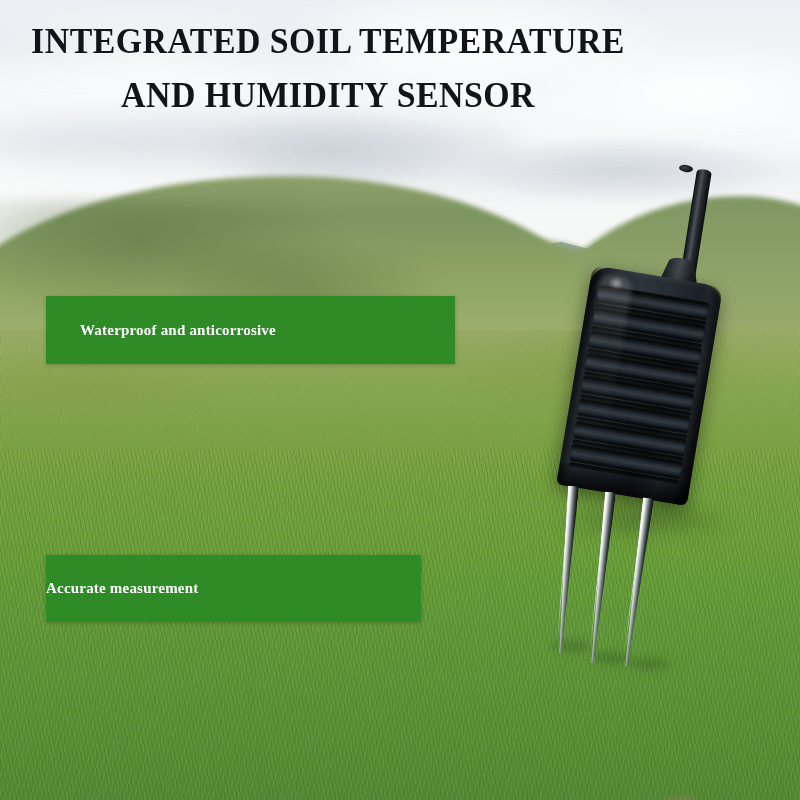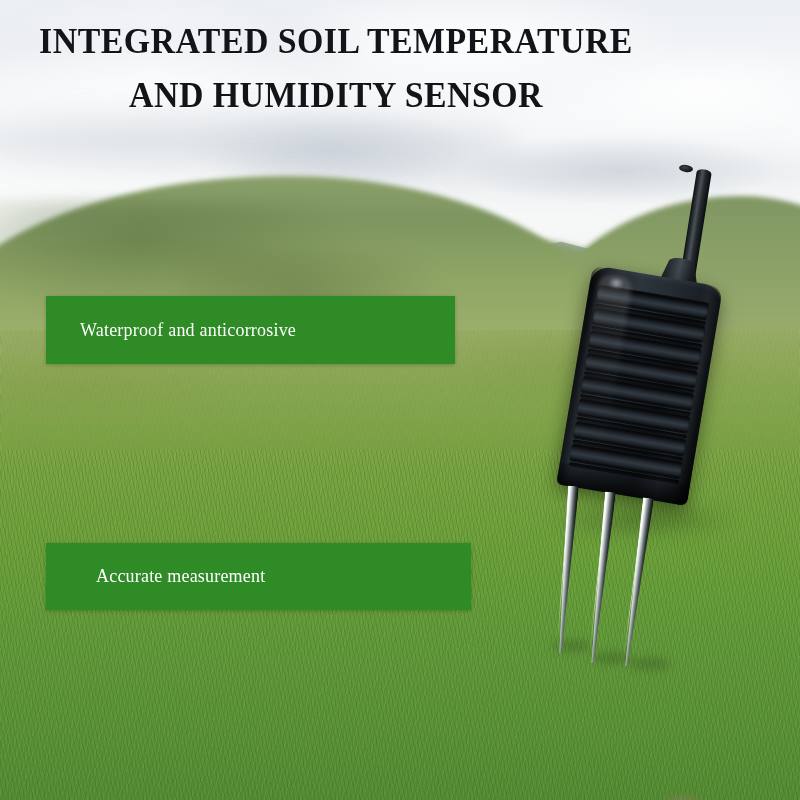--- a/index.html
+++ b/index.html
@@ -91,42 +91,42 @@
       repeating-linear-gradient(-74deg, rgba(158,196,94,.3) 0 1px, rgba(158,196,94,0) 1px 5px),
       repeating-linear-gradient(92deg, rgba(28,68,20,.16) 0 1px, rgba(28,68,20,0) 1px 3px);
   }
   .grass-blur{position:absolute;left:0;top:0;width:800px;height:120px;backdrop-filter:blur(1px);}
 
   .dirt{position:absolute;border-radius:50%;filter:blur(3.4px);}
   .d6{left:660px;top:466px;width:44px;height:16px;background:radial-gradient(ellipse at 50% 45%,#8d7a5b,rgba(110,92,62,0) 75%);}
 
   
   .title-wrap{
-    position:absolute;left:8px;top:14px;width:656px;text-align:center;
+    position:absolute;left:0;top:14px;width:656px;text-align:center;
     z-index:6;pointer-events:none;
   }
   .title-line{
     font-family:"Liberation Serif", serif;
     font-weight:bold;color:#111418;
     font-size:36px;line-height:54px;letter-spacing:.5px;
     transform:scaleX(.94);
     text-shadow:0 1px 1px rgba(255,255,255,.55);
   }
 
   
   .banner{
     position:absolute;z-index:7;
     display:flex;align-items:center;
     color:#ffffff;font-family:"Liberation Serif", serif;
-    font-weight:normal;font-size:18px;letter-spacing:.2px;
+    font-weight:bold;font-size:15px;letter-spacing:.2px;
     box-shadow:0 1px 4px rgba(0,0,0,.22);
   }
   .b1{left:46px;top:296px;width:375px;height:68px;padding-left:34px;}
   .b2{left:46px;top:420px;width:375px;height:66px;justify-content:center;}
-  .b3{left:46px;top:543px;width:375px;height:67px;padding-left:50px;}
+  .b3{left:46px;top:555px;width:375px;height:67px;}
 
   
   .sensor{position:absolute;left:0;top:0;width:800px;height:800px;z-index:8;pointer-events:none;}
 
   
   .cable{
     position:absolute;left:678px;top:168px;width:15px;height:122px;
     background:linear-gradient(90deg,#0d0f11 0%,#2b3035 22%,#4a5258 40%,#262b30 62%,#0a0c0e 100%);
     border-radius:7px/4px;
     transform:rotate(9deg);transform-origin:50% 100%;

